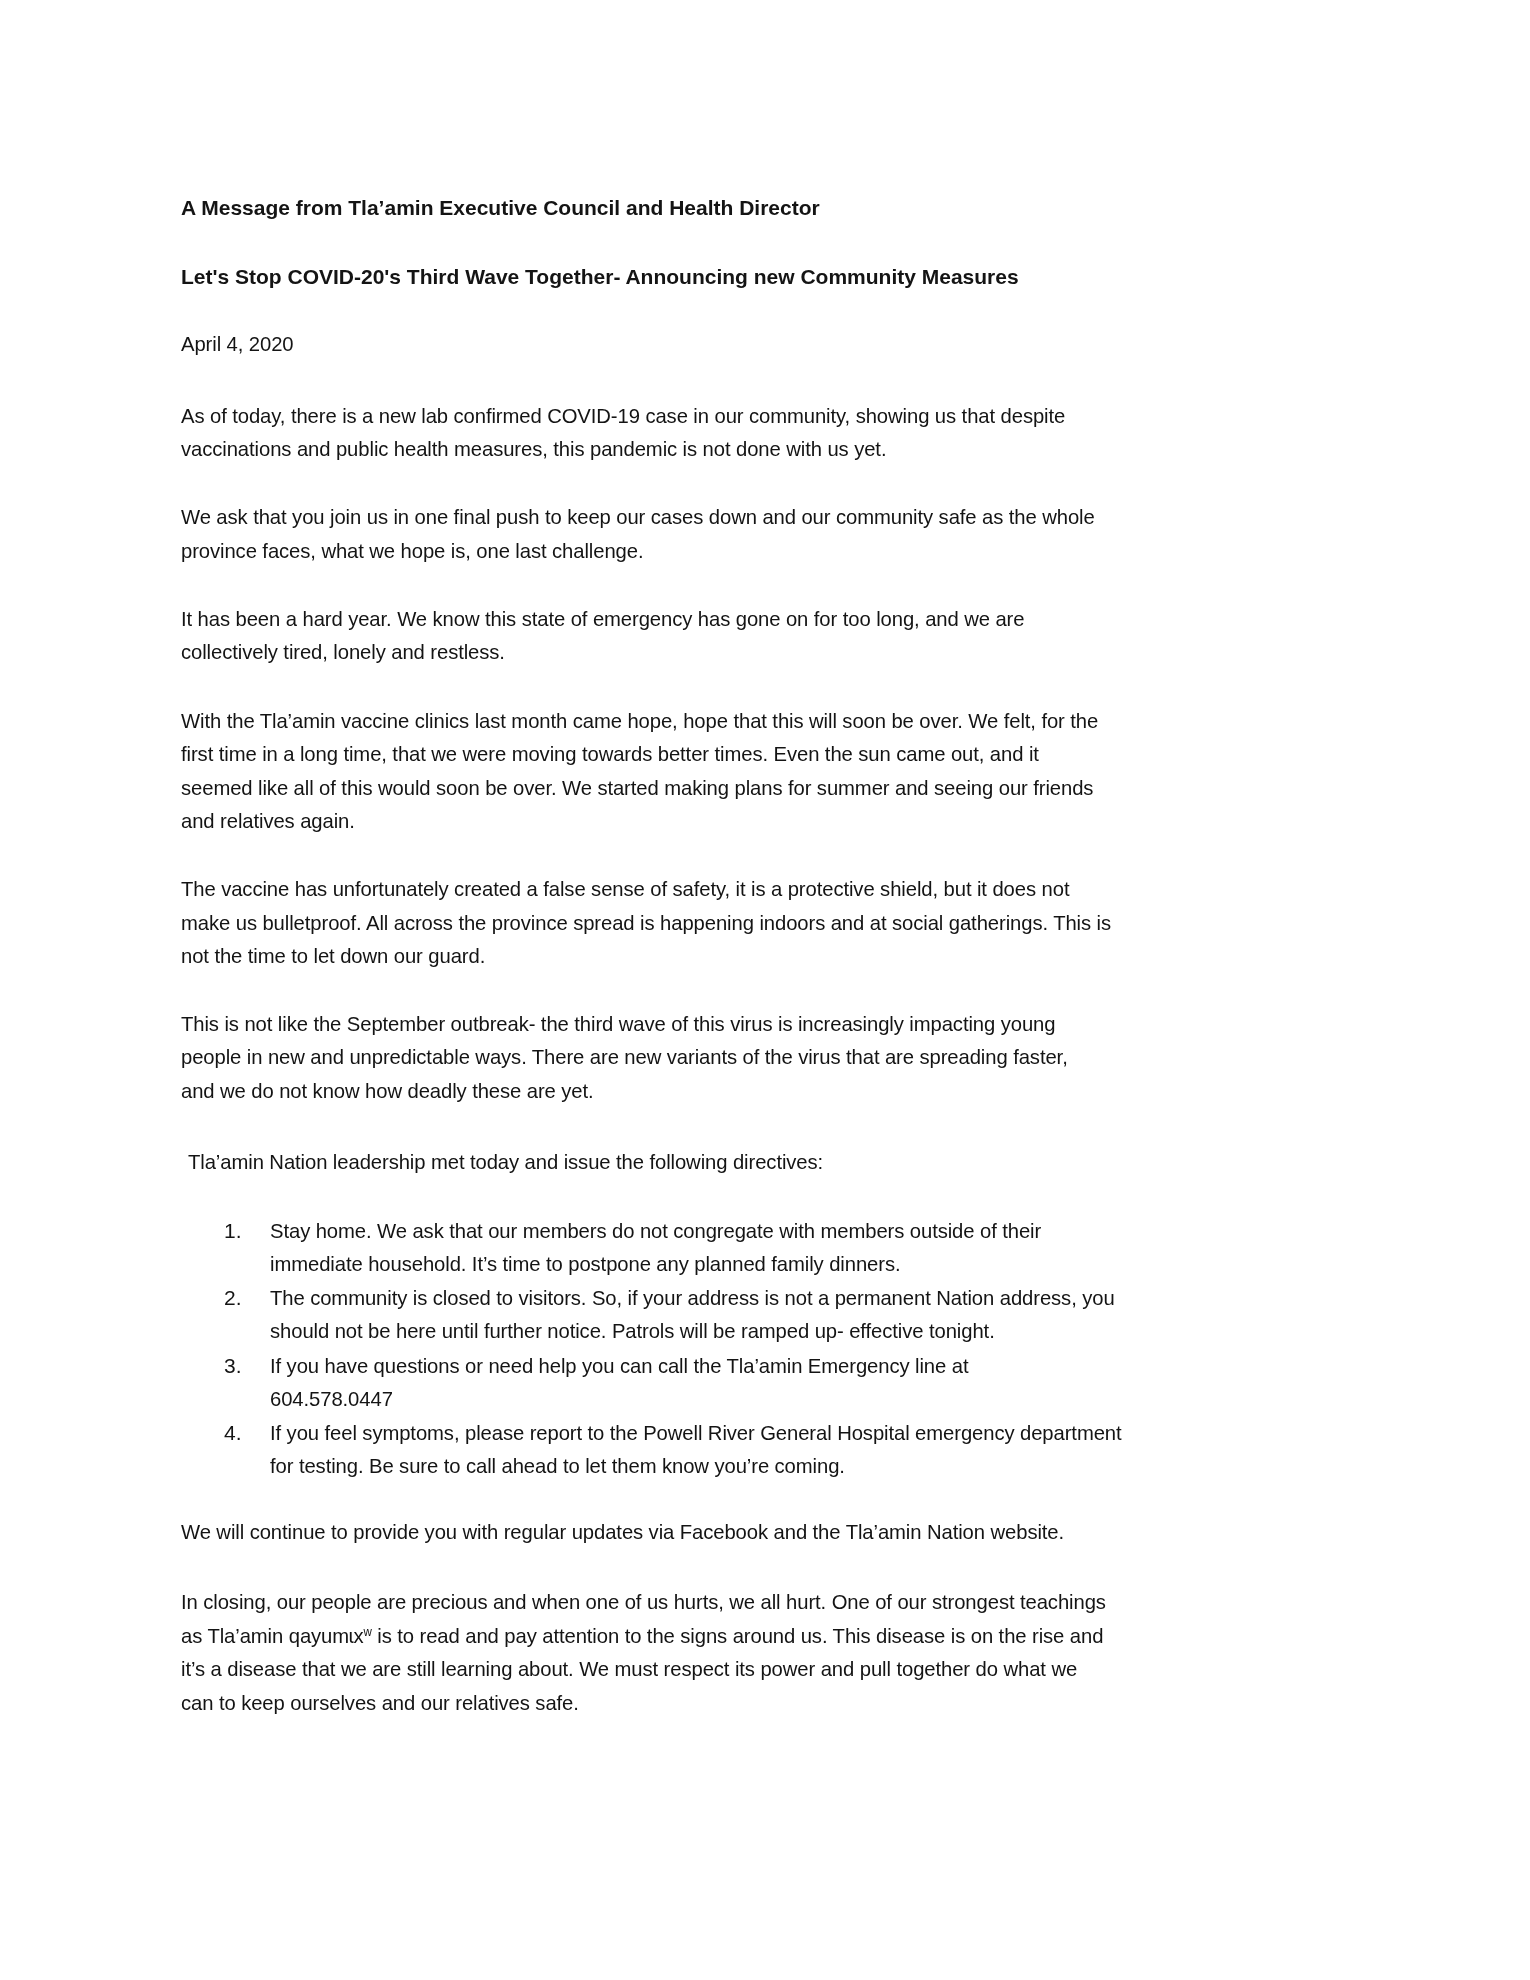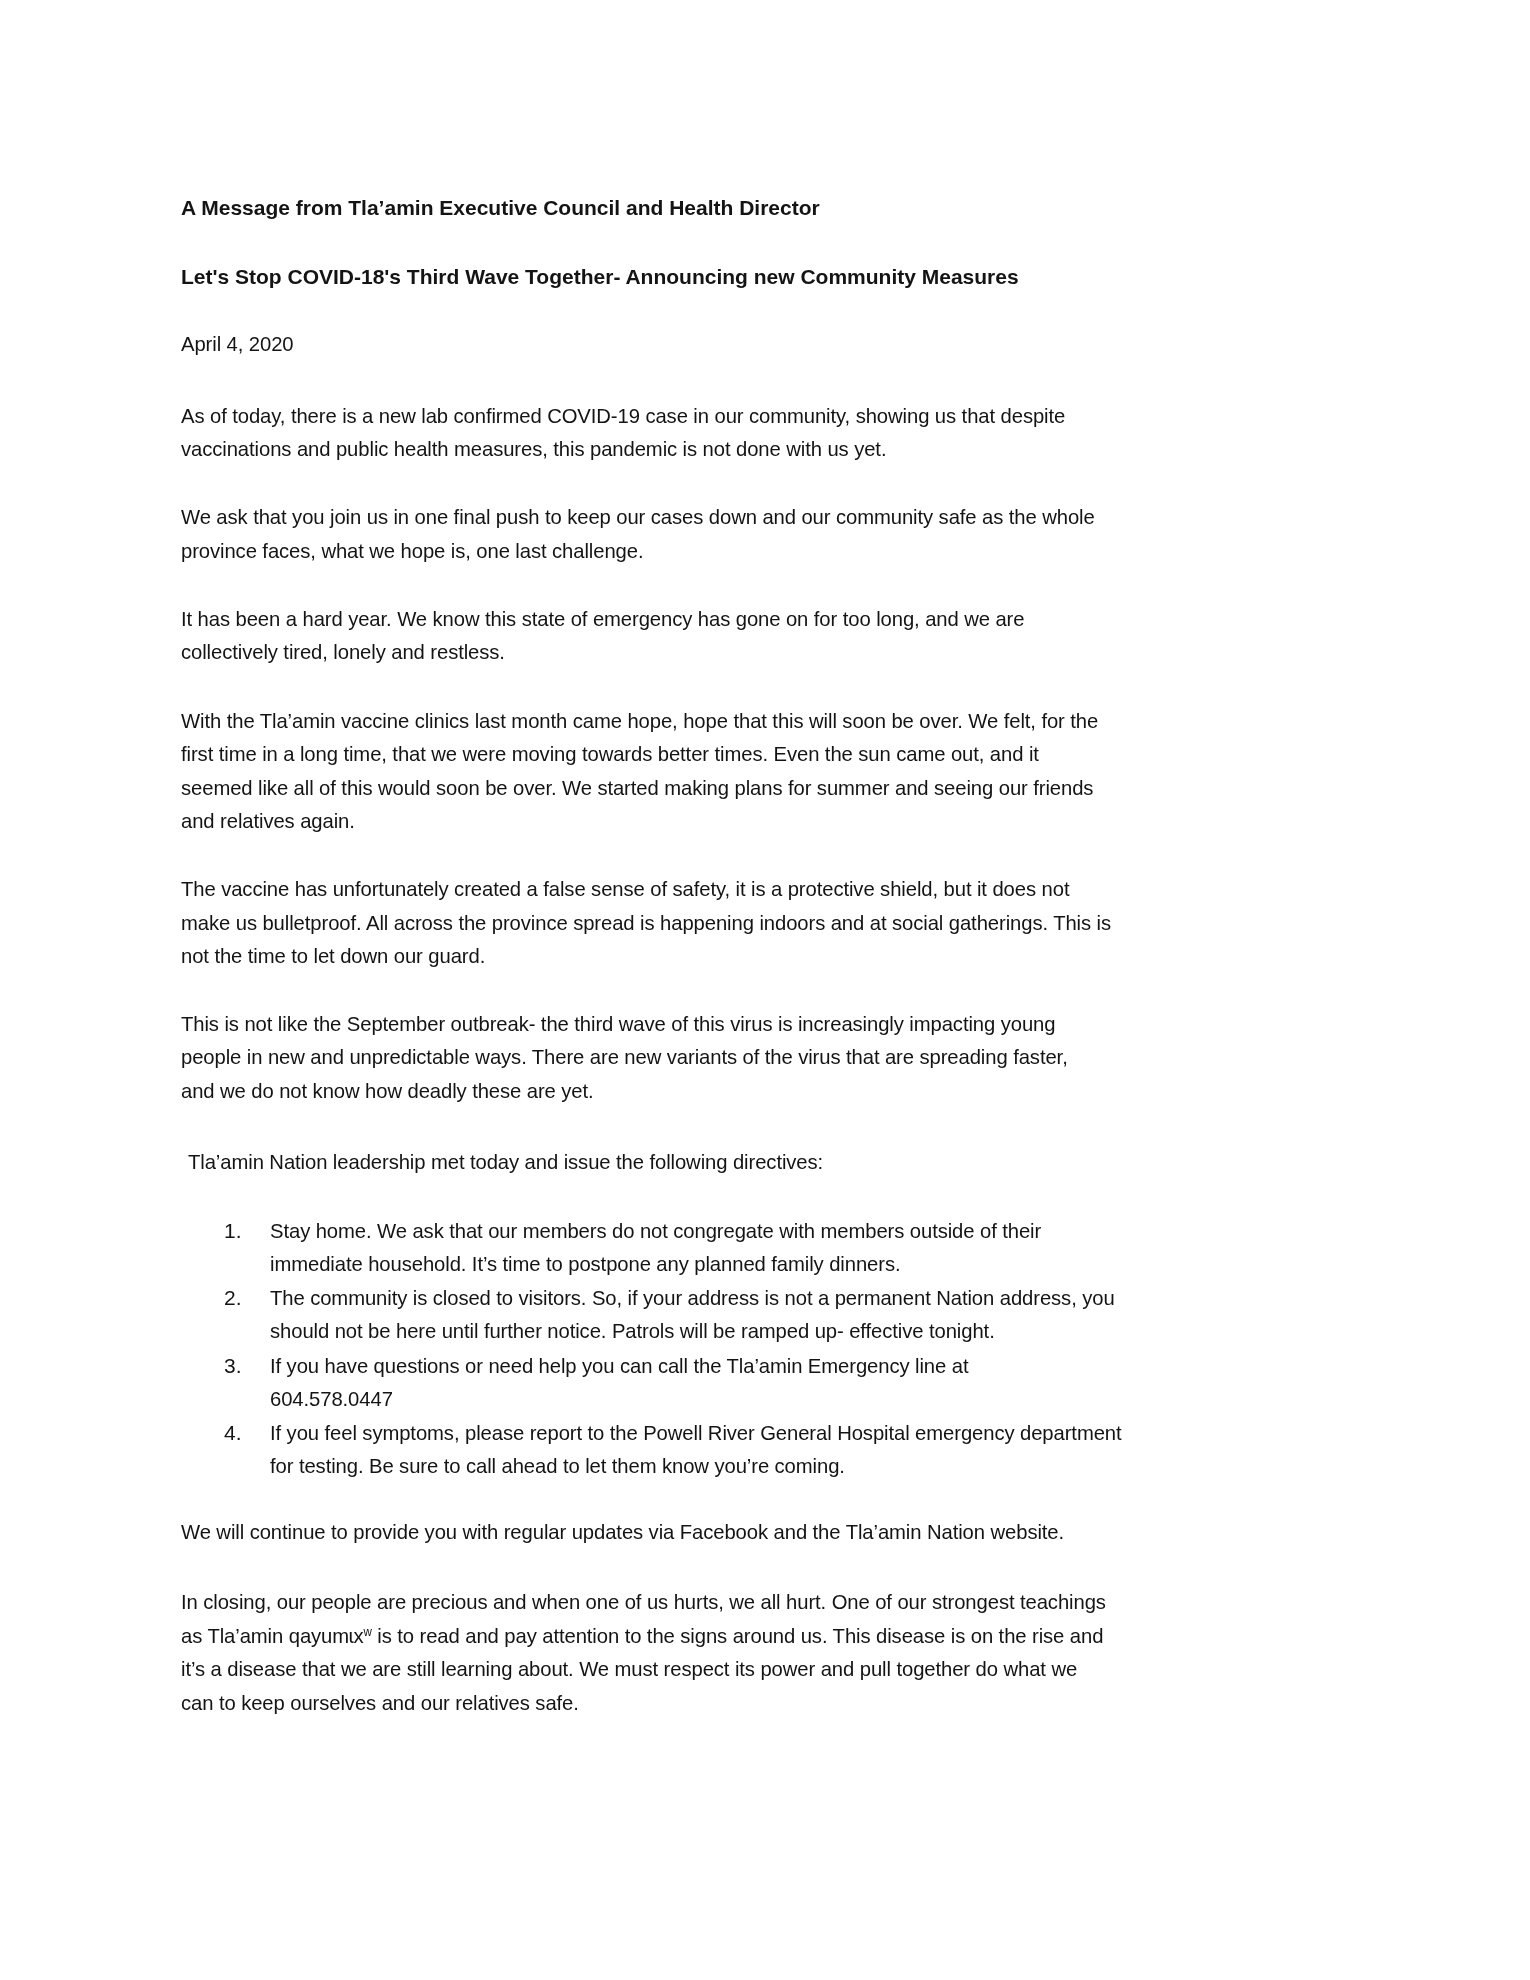--- a/index.html
+++ b/index.html
@@ -31,21 +31,21 @@
   }
   .ln.li { left: 270px; }
   sup.w { font-size: 12px; vertical-align: 7px; line-height: 0; }
 </style>
 </head>
 <body>
 
 <div class="page">
 
   <div class="ln bold" style="top:179px">A Message from Tla’amin Executive Council and Health Director</div>
-  <div class="ln bold" style="top:248px">Let's Stop COVID-18's Third Wave Together- Announcing new Community Measures</div>
+  <div class="ln bold" style="top:248px">Let's Stop COVID-20's Third Wave Together- Announcing new Community Measures</div>
   <div class="ln" style="top:315px">April 4, 2020</div>
 
   <div>
     <div class="ln" style="top:387px">As of today, there is a new lab confirmed COVID-19 case in our community, showing us that despite</div>
     <div class="ln" style="top:420px">vaccinations and public health measures, this pandemic is not done with us yet.</div>
   </div>
 
   <div>
     <div class="ln" style="top:488px">We ask that you join us in one final push to keep our cases down and our community safe as the whole</div>
     <div class="ln" style="top:522px">province faces, what we hope is, one last challenge.</div>

